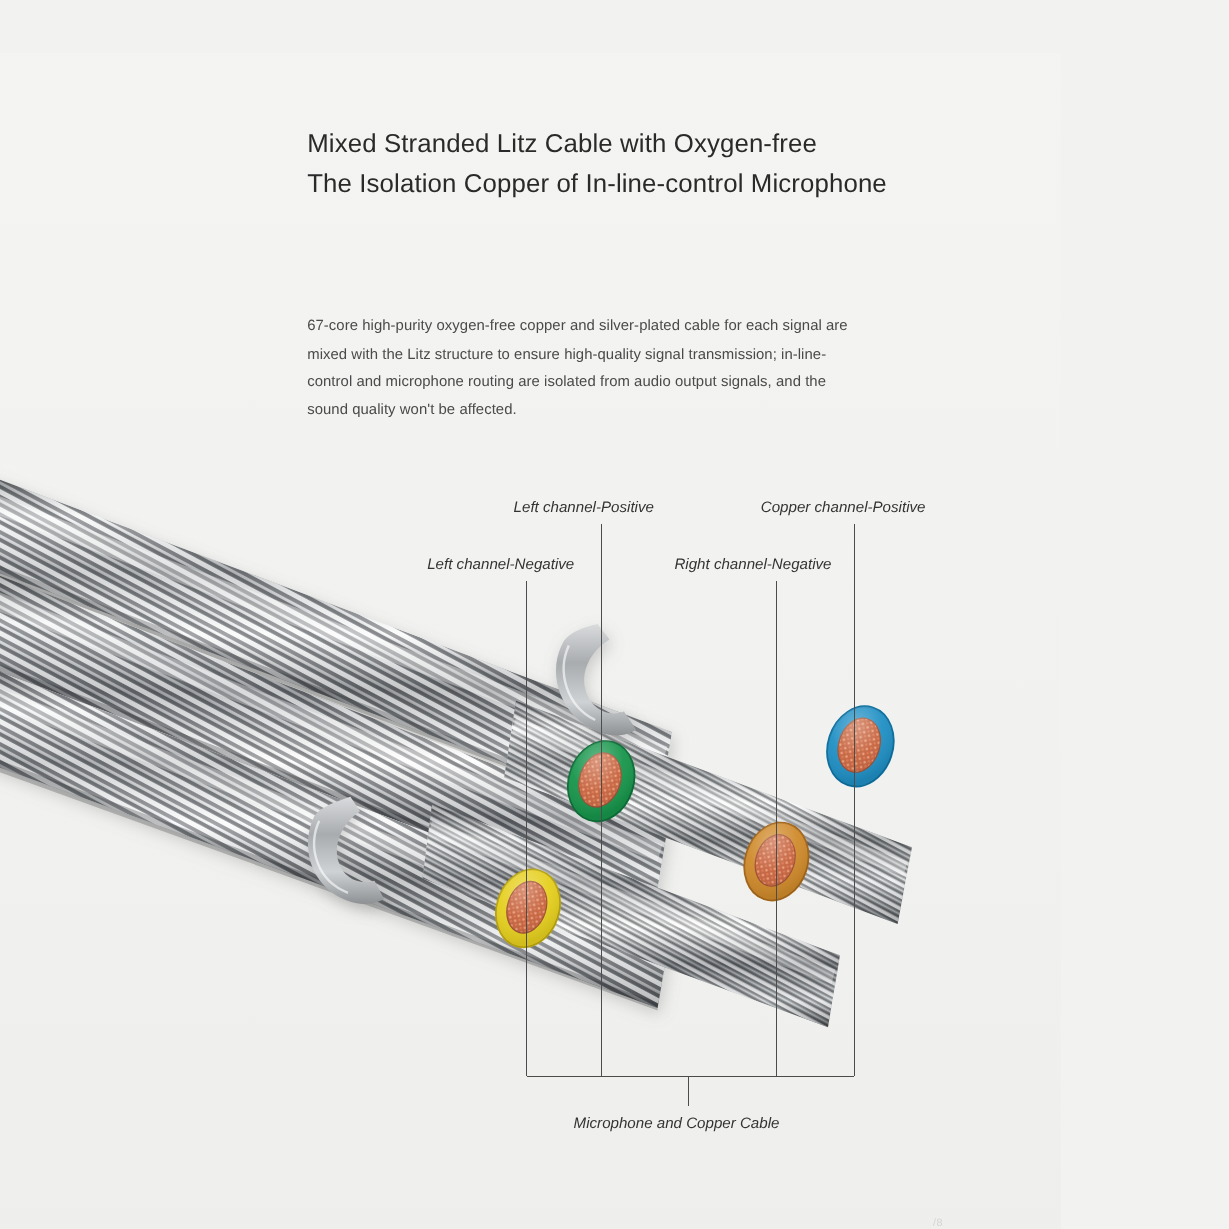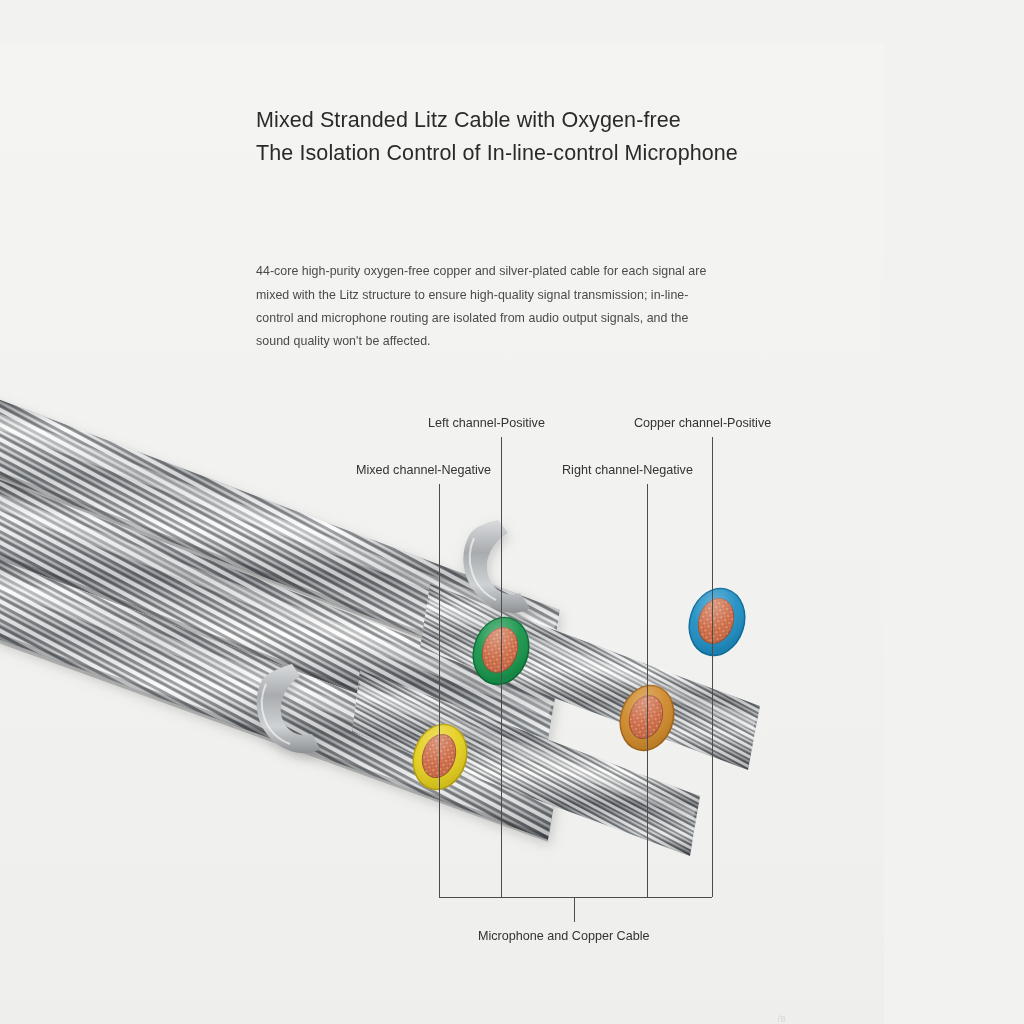--- a/index.html
+++ b/index.html
@@ -54,20 +54,21 @@
     height: 1024px;
   }
 
   
   .callout {
     position: absolute;
     color: #333333;
     font-size: 12.6px;
     line-height: 16px;
     white-space: nowrap;
+    font-style: italic;
   }
   .c-lcp { left: 428px; top: 371px; }
   .c-rcp { left: 634px; top: 371px; }
   .c-lcn { left: 356px; top: 418px; }
   .c-rcn { left: 562px; top: 418px; text-align: right; }
   .c-mic { left: 478px; top: 884px; }
 
   .watermark {
     position: absolute;
     right: 98px;
@@ -242,25 +243,25 @@
       <line x1="501" y1="393" x2="501" y2="853"></line>
       <line x1="647" y1="440" x2="647" y2="853"></line>
       <line x1="712" y1="393" x2="712" y2="853"></line>
       <line x1="439" y1="853" x2="712" y2="853"></line>
       <line x1="574" y1="853" x2="574" y2="878"></line>
     </g>
   </svg>
 
   <div class="headline">
     <span class="l">Mixed Stranded Litz Cable with Oxygen-free</span>
-    <span class="l">The Isolation Control of In-line-control Microphone</span>
+    <span class="l">The Isolation Copper of In-line-control Microphone</span>
   </div>
 
-  <p class="body-copy">44-core high-purity oxygen-free copper and silver-plated cable for each signal are mixed with the Litz structure to ensure high-quality signal transmission; in-line-control and microphone routing are isolated from audio output signals, and the sound quality won't be affected.</p>
+  <p class="body-copy">67-core high-purity oxygen-free copper and silver-plated cable for each signal are mixed with the Litz structure to ensure high-quality signal transmission; in-line-control and microphone routing are isolated from audio output signals, and the sound quality won't be affected.</p>
 
   <div class="callout c-lcp">Left channel-Positive</div>
   <div class="callout c-rcp">Copper channel-Positive</div>
-  <div class="callout c-lcn">Mixed channel-Negative</div>
+  <div class="callout c-lcn">Left channel-Negative</div>
   <div class="callout c-rcn">Right channel-Negative</div>
   <div class="callout c-mic">Microphone and Copper Cable</div>
 
   <div class="watermark">/8</div>
 </div>
 
 </body></html>

